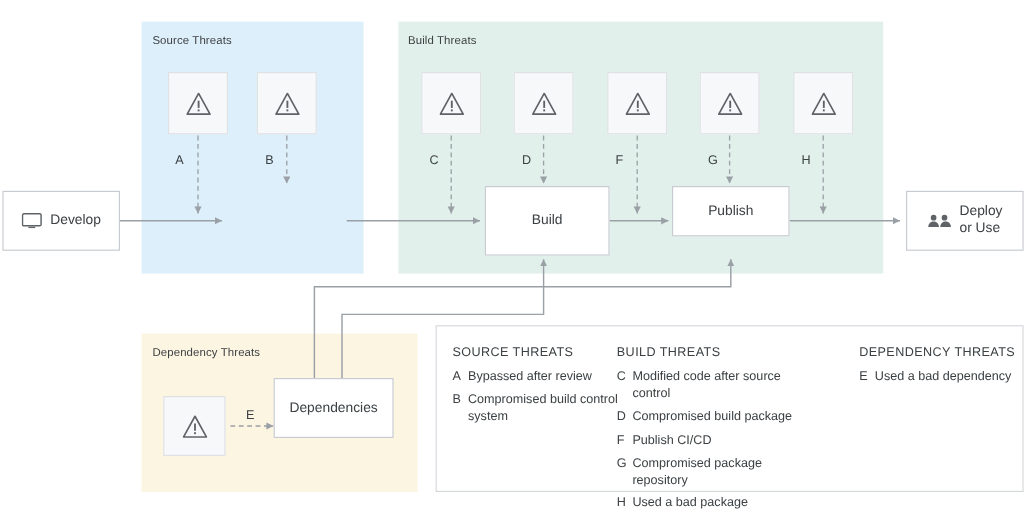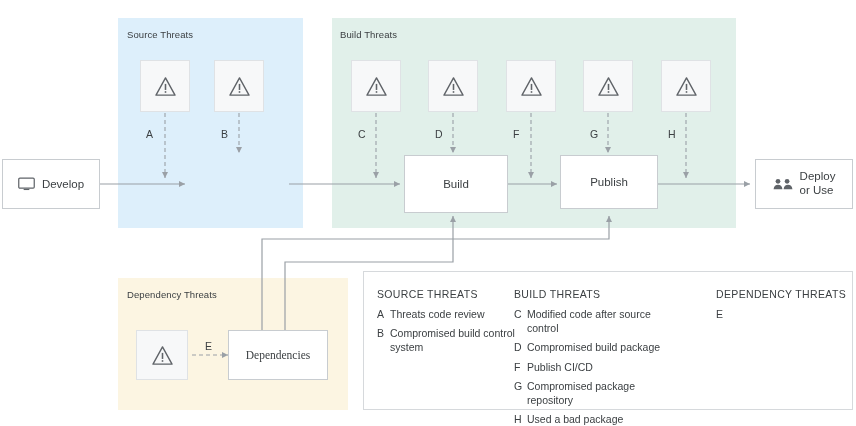--- a/index.html
+++ b/index.html
@@ -227,52 +227,52 @@
       </span>
       <span>Develop</span>
     </span>
   </div>
 
 
   <div class="node" style="left:404px; top:155px; width:104px; height:58px;">
     <span>Build</span>
   </div>
 
-  <div class="node" style="left:560px; top:155px; width:98px; height:54px;">
+  <div class="node" style="left:560px; top:155px; width:98px; height:42px;">
     <span>Publish</span>
   </div>
 
   <div class="node" style="left:755px; top:159px; width:98px; height:50px;justify-content:center;">
     <span class="node-inner">
       <span>
         <svg class="people-icon" width="20" height="12" viewBox="0 0 22 13">
             <circle cx="5.5" cy="3.6" r="2.6" fill="#5f6368"></circle>
             <circle cx="15.5" cy="3.6" r="2.6" fill="#5f6368"></circle>
             <path d="M0.6 12.2 C0.9 8.6 3 7.2 5.5 7.2 C8 7.2 10.1 8.6 10.4 12.2 Z" fill="#5f6368"></path>
             <path d="M11.6 12.2 C11.9 8.6 14 7.2 16.5 7.2 C19 7.2 21.1 8.6 21.4 12.2 Z" fill="#5f6368"></path>
           </svg>
       </span>
       <span style="text-align:left; line-height:1.2;">
         <span>Deploy</span><br>
         <span>or Use</span>
       </span>
     </span>
   </div>
 
-  <div class="node" style="left:228px; top:330px; width:100px; height:50px;font-family:Liberation Serif, serif;">
+  <div class="node" style="left:228px; top:315px; width:100px; height:50px;">
     <span>Dependencies</span>
   </div>
 
   <div class="legend" style="left:363px; top:271px; width:490px; height:139px;">
 
     <div class="legend-col" style="left:13px; top:16px;">
       <div class="legend-title">SOURCE THREATS</div>
       <div class="legend-row">
         <span class="legend-key">A</span>
-        <span class="legend-text">Threats code review</span>
+        <span class="legend-text">Bypassed after review</span>
       </div>
       <div class="legend-row">
         <span class="legend-key">B</span>
         <span class="legend-text">Compromised build control system</span>
       </div>
     </div>
 
     <div class="legend-col" style="left:150px; top:16px;">
       <div class="legend-title">BUILD THREATS</div>
       <div class="legend-row">
@@ -294,18 +294,19 @@
       <div class="legend-row">
         <span class="legend-key">H</span>
         <span class="legend-text">Used a bad package</span>
       </div>
     </div>
 
     <div class="legend-col" style="left:352px; top:16px;">
       <div class="legend-title">DEPENDENCY THREATS</div>
       <div class="legend-row">
         <span class="legend-key">E</span>
+        <span class="legend-text">Used a bad dependency</span>
       </div>
     </div>
 
   </div>
 
 </div>
 
 </body></html>

